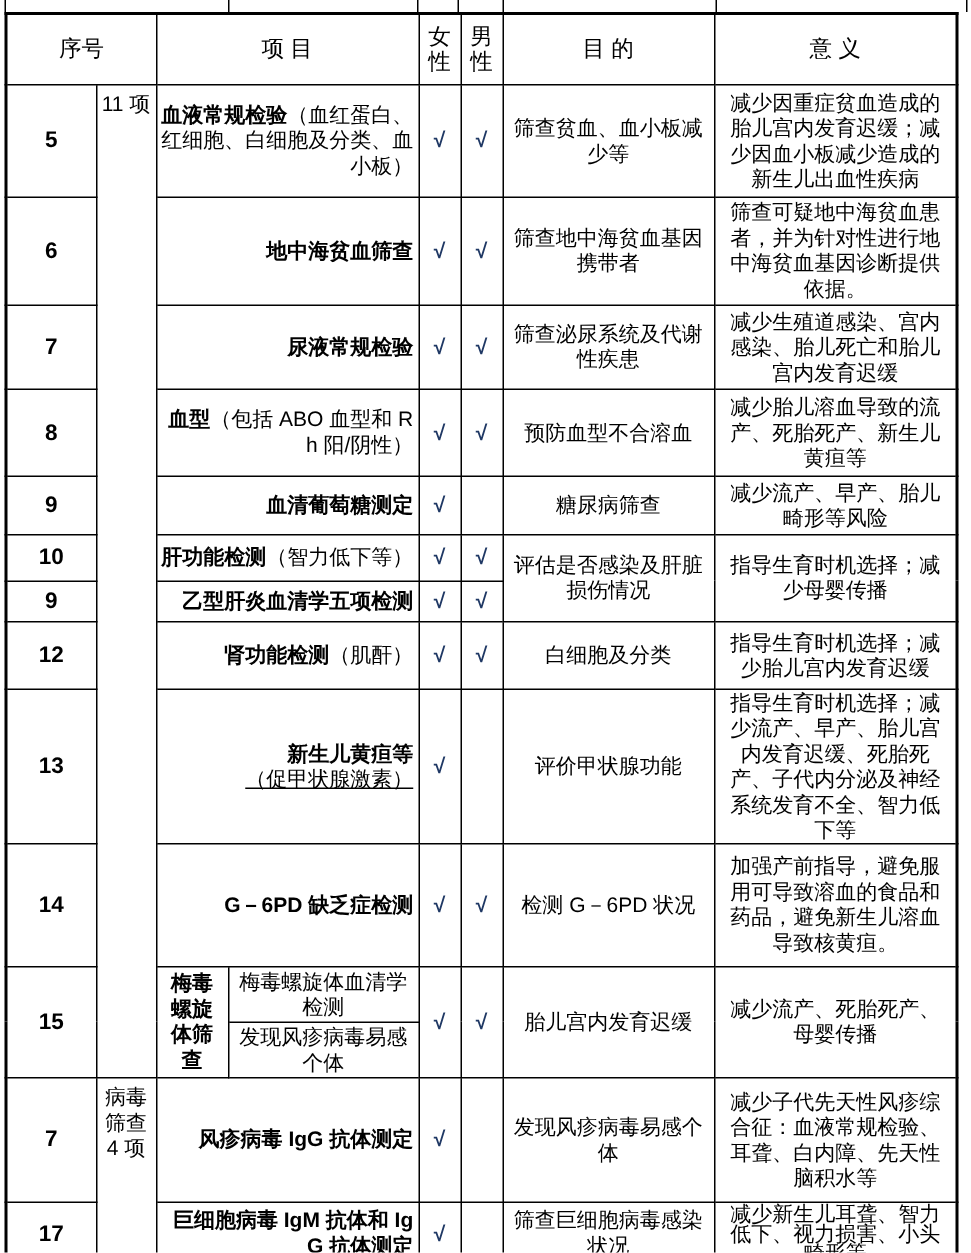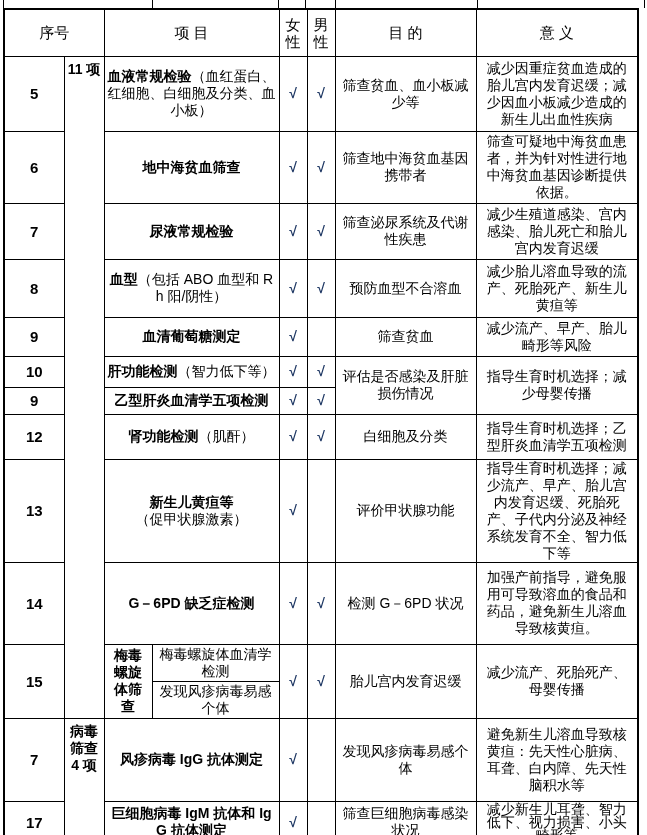--- a/index.html
+++ b/index.html
@@ -18,24 +18,24 @@
     background:#fff;
   }
   td,th{
     border:1px solid #000;
     font-size:14px;line-height:17px;
     padding:1px 4px;vertical-align:middle;
     overflow:hidden;word-break:break-all;
   }
   th{font-size:15px;font-weight:normal;text-align:center;padding:2px 1px;}
   .no{text-align:center;font-weight:bold;font-size:15px;padding:1px 2px;}
-  .grp{text-align:center;font-weight:bold;vertical-align:top;padding:4px 3px 1px 3px;}
-  .item{text-align:center;padding:1px 3px;}
+  .grp{text-align:center;font-weight:normal;vertical-align:top;padding:4px 3px 1px 3px;}
+  .item{text-align:right;padding:1px 3px;}
   .b{font-weight:bold;}
-  .block{display:block;}
+  .block{display:block;text-decoration:underline;}
   .chk{text-align:center;font-weight:bold;padding:0;}
   .purpose,.meaning{text-align:center;padding:0 5px;}
   .side{text-align:center;font-weight:bold;padding:2px 7px;vertical-align:middle;}
   .sub{text-align:center;padding:1px 3px;}
   .tight{line-height:13px;}
   .nb{border-bottom:none;}
 </style>
 </head>
 <body>
 
@@ -106,21 +106,21 @@
     <td class="chk" style="color:#1F3864">√</td>
     <td class="purpose">预防血型不合溶血</td>
     <td class="meaning">减少胎儿溶血导致的流产、死胎死产、新生儿黄疸等</td>
   </tr>
 
   <tr style="height:39px">
     <td class="no">9</td>
     <td class="item" colspan="2"><span class="b">血清葡萄糖测定</span></td>
     <td class="chk" style="color:#1F3864">√</td>
     <td class="chk"></td>
-    <td class="purpose">筛查贫血</td>
+    <td class="purpose">糖尿病筛查</td>
     <td class="meaning">减少流产、早产、胎儿畸形等风险</td>
   </tr>
 
   <tr style="height:31px">
     <td class="no">10</td>
     <td class="item" colspan="2"><span class="b">肝功能检测</span><span>（智力低下等）</span></td>
     <td class="chk" style="color:#1F3864">√</td>
     <td class="chk" style="color:#1F3864">√</td>
     <td class="purpose" rowspan="2">评估是否感染及肝脏损伤情况</td>
     <td class="meaning" rowspan="2">指导生育时机选择；减少母婴传播</td>
@@ -132,21 +132,21 @@
     <td class="chk" style="color:#1F3864">√</td>
     <td class="chk" style="color:#1F3864">√</td>
   </tr>
 
   <tr style="height:45px">
     <td class="no">12</td>
     <td class="item" colspan="2"><span class="b">肾功能检测</span><span>（肌酐）</span></td>
     <td class="chk" style="color:#1F3864">√</td>
     <td class="chk" style="color:#1F3864">√</td>
     <td class="purpose">白细胞及分类</td>
-    <td class="meaning">指导生育时机选择；乙型肝炎血清学五项检测</td>
+    <td class="meaning">指导生育时机选择；减少胎儿宫内发育迟缓</td>
   </tr>
 
   <tr style="height:92px">
     <td class="no">13</td>
     <td class="item" colspan="2"><span class="b">新生儿黄疸等</span><span class="block">（促甲状腺激素）</span></td>
     <td class="chk" style="color:#1F3864">√</td>
     <td class="chk"></td>
     <td class="purpose">评价甲状腺功能</td>
     <td class="meaning">指导生育时机选择；减少流产、早产、胎儿宫内发育迟缓、死胎死产、子代内分泌及神经系统发育不全、智力低下等</td>
   </tr>
@@ -173,21 +173,21 @@
     <td class="sub">发现风疹病毒易感个体</td>
   </tr>
 
   <tr style="height:83px">
     <td class="no">7</td>
     <td class="grp" rowspan="3">病毒筛查 4 项</td>
     <td class="item" colspan="2"><span class="b">风疹病毒 IgG 抗体测定</span></td>
     <td class="chk" style="color:#1F3864">√</td>
     <td class="chk"></td>
     <td class="purpose">发现风疹病毒易感个体</td>
-    <td class="meaning">避免新生儿溶血导致核黄疸：先天性心脏病、耳聋、白内障、先天性脑积水等</td>
+    <td class="meaning">减少子代先天性风疹综合征：血液常规检验、耳聋、白内障、先天性脑积水等</td>
   </tr>
 
   <tr style="height:42px">
     <td class="no nb">17</td>
     <td class="item" colspan="2"><span class="b">巨细胞病毒 IgM 抗体和 IgG 抗体测定</span></td>
     <td class="chk" style="color:#1F3864">√</td>
     <td class="chk"></td>
     <td class="purpose">筛查巨细胞病毒感染状况</td>
     <td class="meaning tight nb">减少新生儿耳聋、智力低下、视力损害、小头畸形等</td>
   </tr>

